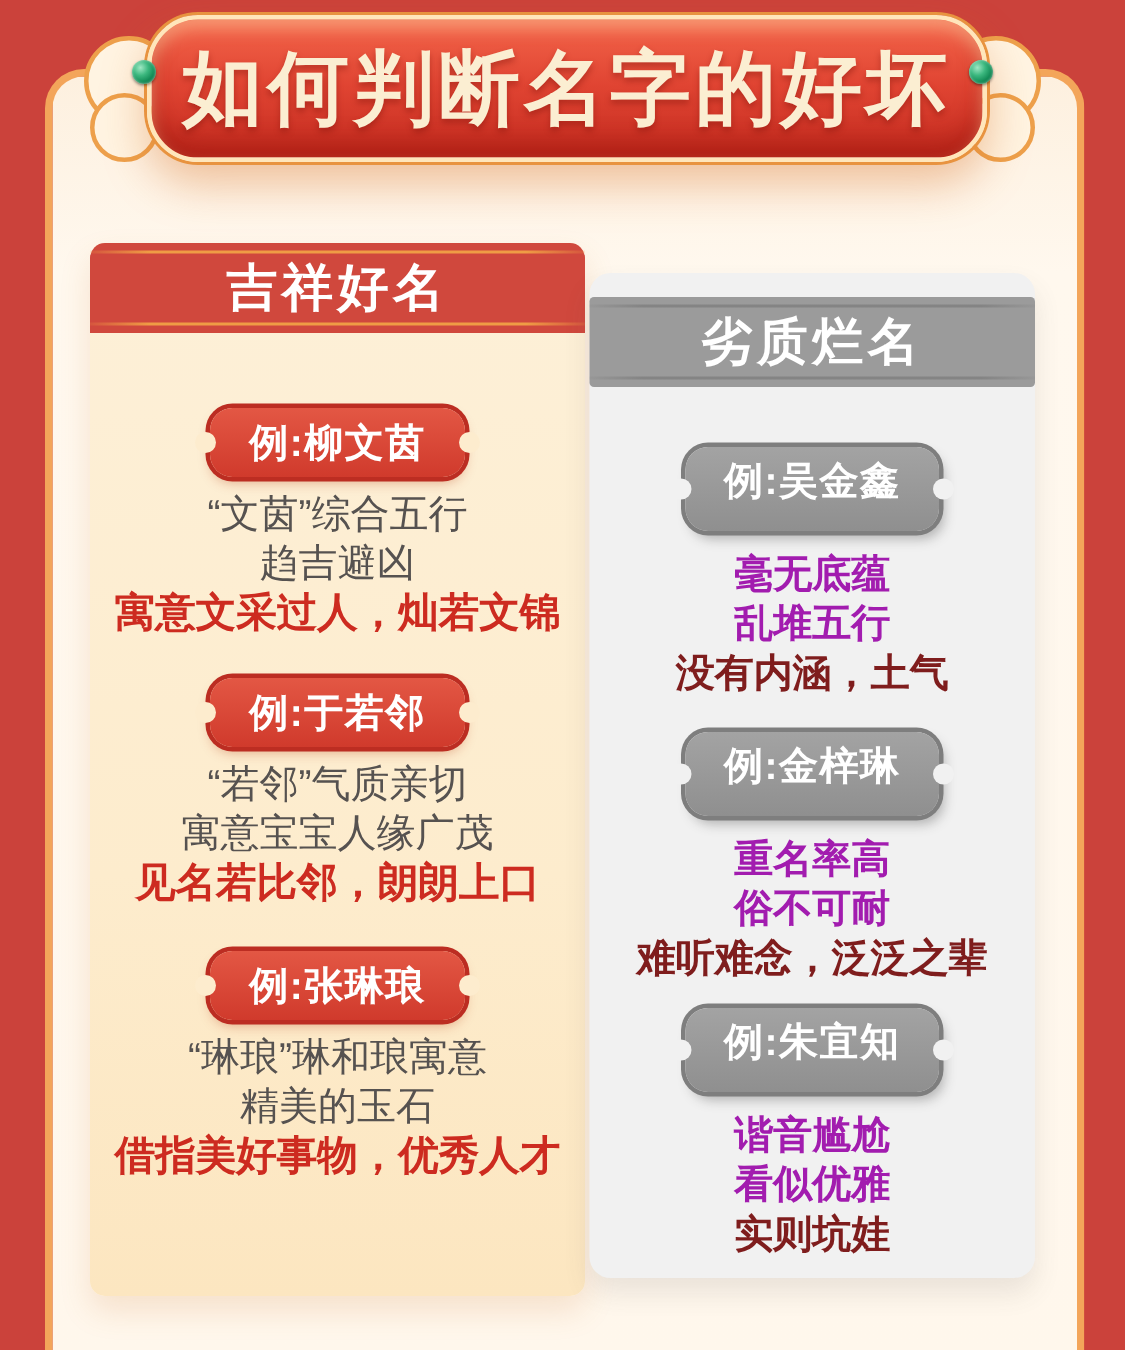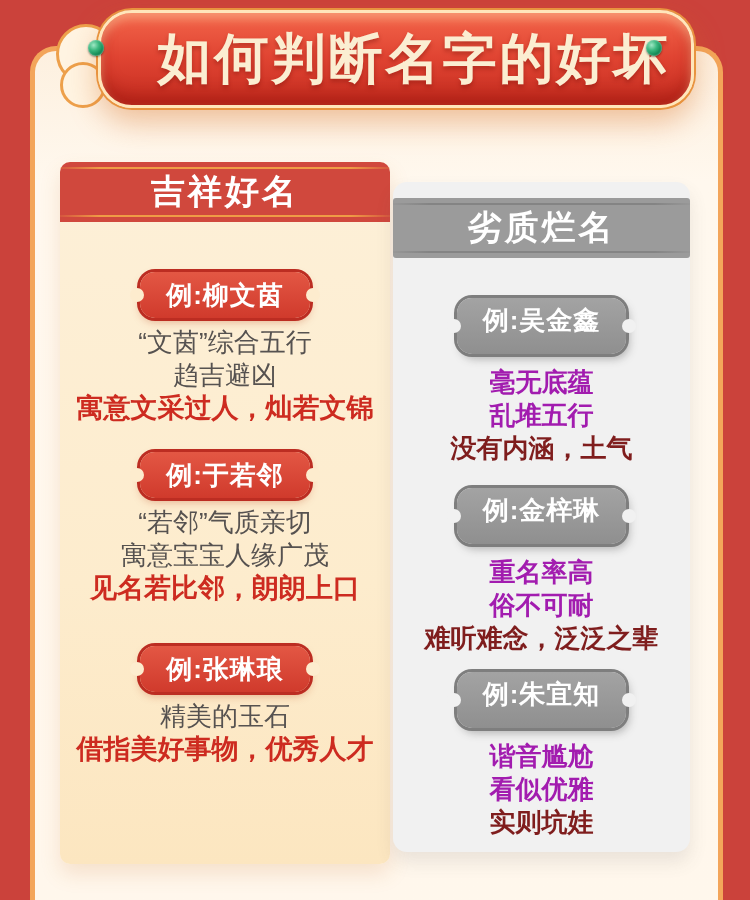--- a/index.html
+++ b/index.html
@@ -16,21 +16,21 @@
   .cloud{position:absolute;background:#fff4e2;border:3px solid #eda04b;border-radius:50%;z-index:1;}
   .cloud-l1{left:56px;top:24px;width:54px;height:54px;}
   .cloud-l2{left:60px;top:62px;width:40px;height:40px;}
   .cloud-r1{right:56px;top:24px;width:54px;height:54px;}
   .cloud-r2{right:60px;top:62px;width:40px;height:40px;}
   .banner{position:absolute;left:98px;top:10px;width:554px;height:92px;z-index:2;
     background:linear-gradient(180deg,#f3654a 0%,#e04432 48%,#c52c20 100%);
     border:3px solid #ffe6bb;border-radius:34px;
     box-shadow:0 0 0 2px #e8933f,0 14px 30px rgba(215,110,35,.40),
       inset 0 6px 10px rgba(255,195,150,.55),inset 0 -10px 16px rgba(140,15,8,.42);
-    display:flex;align-items:center;justify-content:center;padding-left:36px;}
+    display:flex;align-items:center;justify-content:center;}
   .title{margin:0;font-size:54px;font-weight:bold;color:#fbeed2;letter-spacing:3px;
     text-shadow:0 3px 4px rgba(120,15,8,.40);}
   .bead{position:absolute;width:16px;height:16px;border-radius:50%;z-index:3;
     background:radial-gradient(circle at 35% 32%,#9fe8c4 0%,#3bb77e 35%,#128a55 65%,#0a5e39 100%);
     box-shadow:0 1px 2px rgba(0,0,0,.45),inset 0 0 2px rgba(255,255,255,.6);}
   .bead-left{left:88px;top:40px;}
   .bead-right{right:88px;top:40px;}
 
   
   .card{position:absolute;text-align:center;}
@@ -47,21 +47,21 @@
     background:linear-gradient(90deg,rgba(244,160,70,.15),#ef9c45 12%,#ef9c45 88%,rgba(244,160,70,.15));}
   .good-header::before{top:5px;}
   .good-header::after{bottom:5px;}
   .bad-header{top:16px;background:#9b9b9b;border-radius:3px;}
   .bad-header::before,.bad-header::after{content:"";position:absolute;left:0;right:0;height:2px;
     background:linear-gradient(90deg,rgba(130,130,130,.15),#848484 12%,#848484 88%,rgba(130,130,130,.15));}
   .bad-header::before{top:5px;}
   .bad-header::after{bottom:5px;}
 
   .group{position:absolute;left:0;right:0;}
-  .good .g1{top:110px;} .good .g2{top:290px;} .good .g3{top:484px;}
+  .good .g1{top:110px;} .good .g2{top:290px;} .good .g3{top:472px;}
   .bad  .g1{top:116px;} .bad  .g2{top:306px;} .bad  .g3{top:490px;}
 
   
   .badge{position:relative;display:inline-block;height:46px;line-height:46px;padding:0 26px;
     border-radius:15px;color:#ffffff;font-size:26px;font-weight:bold;letter-spacing:1px;}
   .red-badge{background:linear-gradient(180deg,#e35744 0%,#d03a2c 100%);
     box-shadow:0 0 0 3px #bc2d22,0 4px 8px rgba(180,60,20,.35);margin-bottom:8px;}
   .red-badge::before,.red-badge::after{content:"";position:absolute;top:50%;width:14px;height:14px;
     margin-top:-7px;border-radius:50%;background:#fdecce;}
   .red-badge::before{left:-10px;}
@@ -116,20 +116,21 @@
       </div>
       <p class="line">“若邻”气质亲切</p>
       <p class="line">寓意宝宝人缘广茂</p>
       <p class="line hl-red">见名若比邻，朗朗上口</p>
     </div>
 
     <div class="group g3">
       <div class="badge red-badge">
         <span>例:张琳琅</span>
       </div>
+      <p class="line">“琳琅”琳和琅寓意</p>
       <p class="line">精美的玉石</p>
       <p class="line hl-red">借指美好事物，优秀人才</p>
     </div>
   </section>
 
   <section class="card bad">
     <header class="card-header bad-header">
       <span>劣质烂名</span>
     </header>
 

